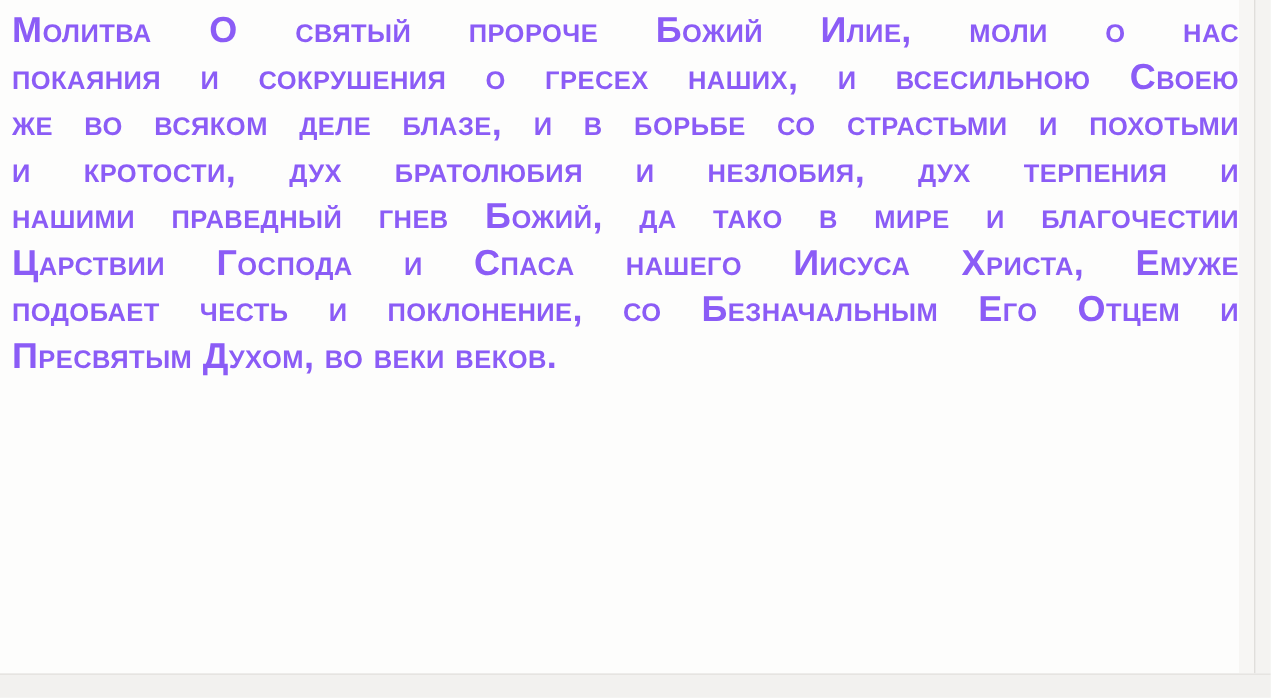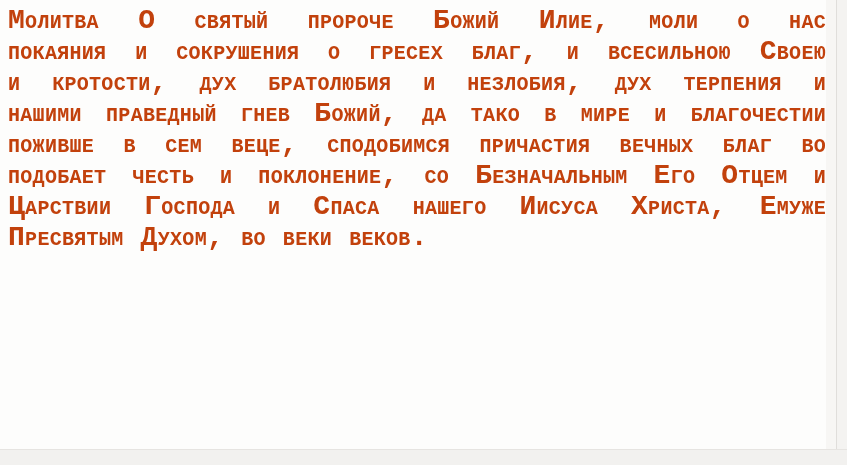--- a/index.html
+++ b/index.html
@@ -34,48 +34,48 @@
     width: 847px;
     height: 15px;
     background: #f2f1ef;
     border-top: 1px solid #e6e4e1;
   }
   .prayer {
     position: absolute;
     left: 8px;
     top: 5px;
     width: 818px;
-    font-family: Liberation Mono, monospace;
+    font-family: Liberation Sans, sans-serif;
     font-variant: small-caps;
     font-weight: bold;
-    font-size: 28px;
+    font-size: 24px;
     letter-spacing: 0.3px;
-    color: #c2410c;
+    color: #8b5cf6;
   }
   .prayer .line {
     height: 31px;
     line-height: 31px;
     text-align: justify;
     text-align-last: justify;
     white-space: nowrap;
   }
   .prayer .line.last {
     text-align: left;
     text-align-last: left;
   }
 </style>
 </head>
 <body>
 
 <div class="page">
   <div class="prayer">
     <div class="line">Молитва О святый пророче Божий Илие, моли о нас</div>
-    <div class="line">покаяния и сокрушения о гресех благ, и всесильною Своею</div>
+    <div class="line">покаяния и сокрушения о гресех наших, и всесильною Своею</div>
+    <div class="line">же во всяком деле блазе, и в борьбе со страстьми и похотьми</div>
     <div class="line">и кротости, дух братолюбия и незлобия, дух терпения и</div>
     <div class="line">нашими праведный гнев Божий, да тако в мире и благочестии</div>
-    <div class="line">пожившe в сем веце, сподобимся причастия вечных благ во</div>
+    <div class="line">Царствии Господа и Спаса нашего Иисуса Христа, Емуже</div>
     <div class="line">подобает честь и поклонение, со Безначальным Его Отцем и</div>
-    <div class="line">Царствии Господа и Спаса нашего Иисуса Христа, Емуже</div>
     <div class="line last">Пресвятым Духом, во веки веков.</div>
   </div>
   <div class="right-gutter"></div>
 </div>
 <div class="bottom-strip"></div>
 
 </body></html>

